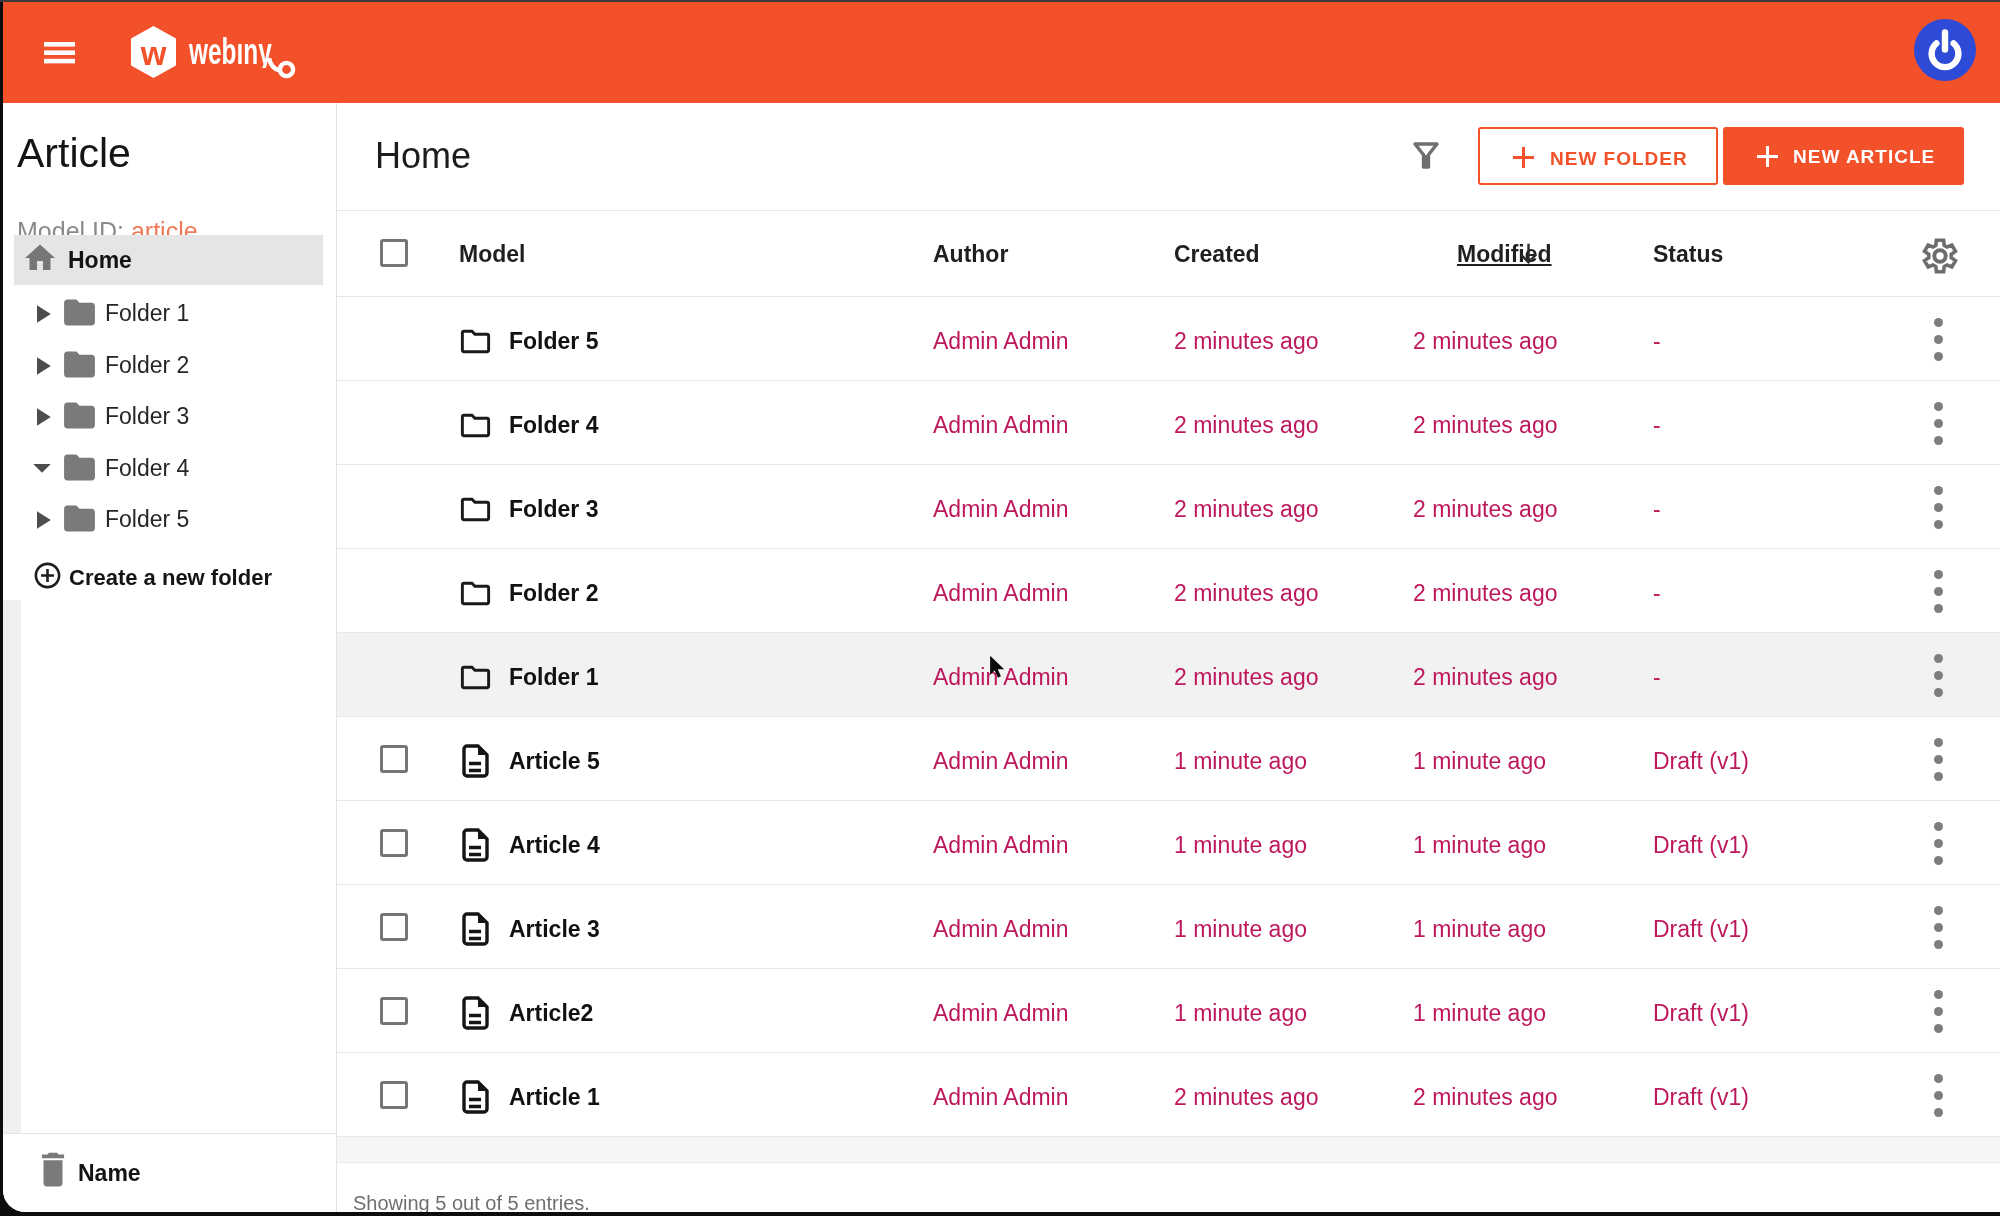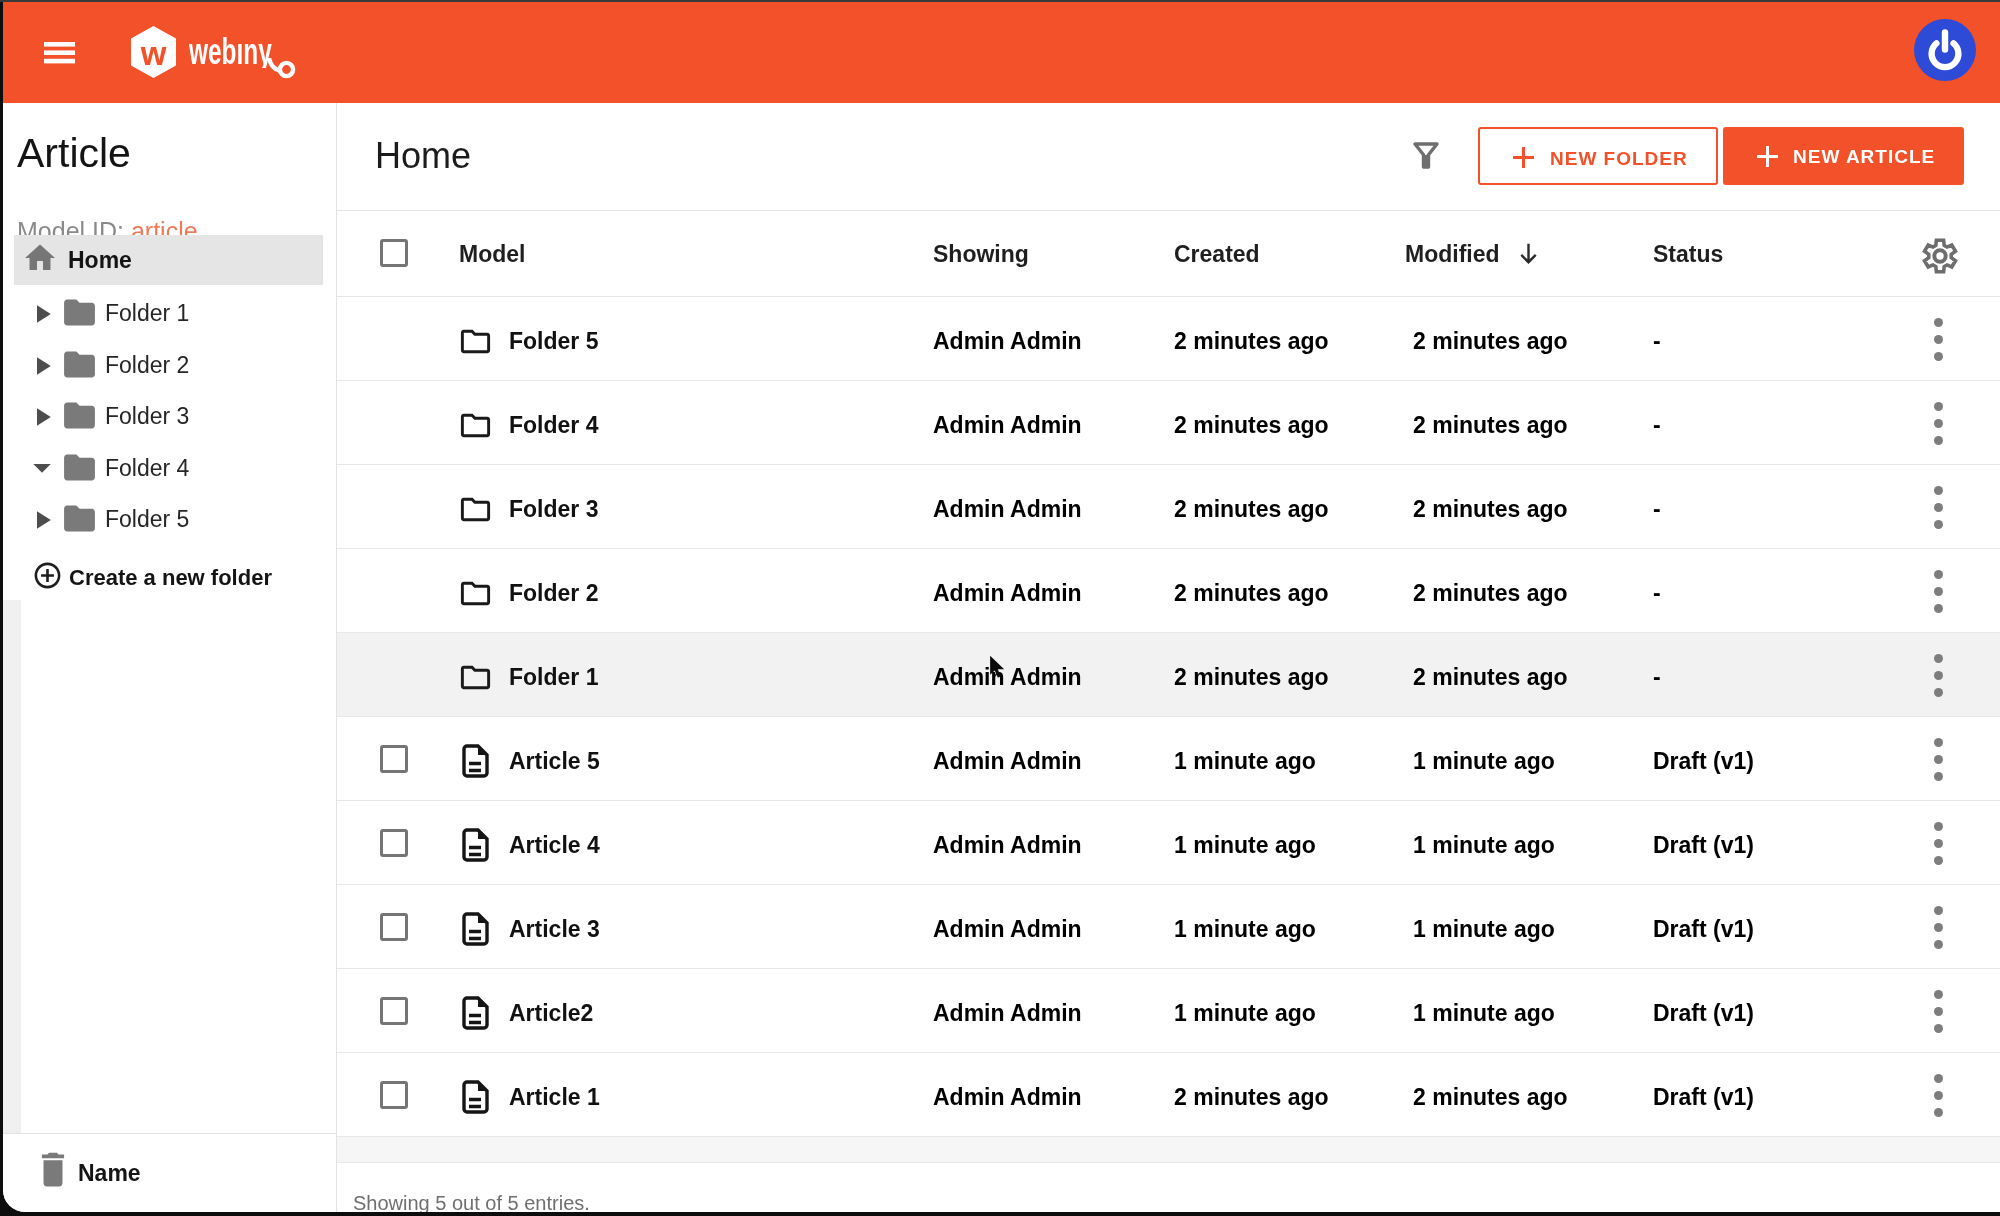--- a/index.html
+++ b/index.html
@@ -36,21 +36,21 @@
   #searchBox .ph { position:absolute; left:59px; top:16px; font-size:20px; line-height:22px; color:#9c9c9c; letter-spacing:2px; }
   .btn { position:absolute; top:24px; height:58px; border-radius:3px; }
   .btn .lbl { position:absolute; left:70px; top:20px; font-size:19px; line-height:19px;
     letter-spacing:1px; font-weight:bold; white-space:nowrap; }
   #btnFolder { left:1141px; width:240px; border:2px solid #f2512a; color:#f2512a; background:#fff; }
   #btnArticle { left:1386px; width:241px; background:#f2512a; color:#fff; }
   
   #thead { position:absolute; left:0; top:108px; width:1663px; height:86px; border-bottom:1px solid #e6e6e6; }
   .hlbl { position:absolute; top:32px; font-size:23px; line-height:23px; font-weight:bold; color:#1f1f1f; }
   .row { position:absolute; left:0; width:1663px; height:84px; border-bottom:1px solid #e8e8e8; }
-  .row .cell { position:absolute; font-size:23px; line-height:23px; color:#000000; top:33px; white-space:nowrap;font-weight:bold; }
+  .row .cell { position:absolute; font-size:23px; line-height:23px; color:#be185d; top:33px; white-space:nowrap; }
   .row .name { font-weight:bold; color:#111; }
   .cb { position:absolute; width:28px; height:28px; border:3px solid #757575; border-radius:3px; background:#fff; }
   .dots { position:absolute; left:1597px; top:21px; width:10px; height:42px; }
   .dots i { position:absolute; left:0; width:9px; height:9px; border-radius:50%; background:#7d7d7d; }
   .hl { background:#f2f2f2; }
   #grayStrip { position:absolute; left:0; top:1034px; width:1663px; height:26px; background:#f6f6f6; border-bottom:1px solid #e9e9e9; }
   #footer { position:absolute; left:16px; top:1078px; font-size:20px; line-height:28px; color:#6f6f6f;margin-top:8px; }
 </style>
 </head>
 <body>
@@ -208,23 +208,23 @@
       <div class="btn" id="btnFolder">
         <svg class="abs" style="left:31px;top:16px" width="25" height="25" viewBox="0 0 25 25" stroke="#f2512a" stroke-width="3">
             <path d="M12.5 2v21M2 12.5h21"></path>
           </svg>
         <span class="lbl">NEW FOLDER</span>
       </div>
     </div>
     <div id="thead">
       <div class="cb" style="left:43px; top:28px;"></div>
       <div class="hlbl" style="left:122px;">Model</div>
-      <div class="hlbl" style="left:596px;">Showing</div>
+      <div class="hlbl" style="left:596px;">Author</div>
       <div class="hlbl" style="left:837px;text-align:center;">Created</div>
-      <div class="hlbl" style="left:1068px;">Modified</div>
+      <div class="hlbl" style="left:1120px;text-decoration:underline;">Modified</div>
       <svg class="abs" style="left:1178px;top:29px" width="27" height="27" viewBox="0 0 28 28" fill="none" stroke="#2b2b2b" stroke-width="2.5">
           <path d="M14 4v19M6.5 15.5L14 23l7.5-7.5"></path>
         </svg>
       <div class="hlbl" style="left:1316px;">Status</div>
       <svg class="abs" style="left:1583px;top:25px" width="40" height="40" viewBox="0 0 40 40">
           <path d="M15.8 9.5 L16.4 4.2 L23.6 4.2 L24.2 9.5 L27.0 11.1 L31.8 9.0 L35.5 15.3 L31.2 18.4 L31.2 21.6 L35.5 24.7 L31.8 31.0 L27.0 28.9 L24.2 30.5 L23.6 35.8 L16.4 35.8 L15.8 30.5 L13.0 28.9 L8.2 31.0 L4.5 24.7 L8.8 21.6 L8.8 18.4 L4.5 15.3 L8.2 9.0 L13.0 11.1 Z" fill="#fff" stroke="#6d6d6d" stroke-width="3.6" stroke-linejoin="miter"></path>
           <circle cx="20" cy="20" r="5.7" fill="#fff" stroke="#6d6d6d" stroke-width="4"></circle>
         </svg>
     </div>
     <div id="rows">

